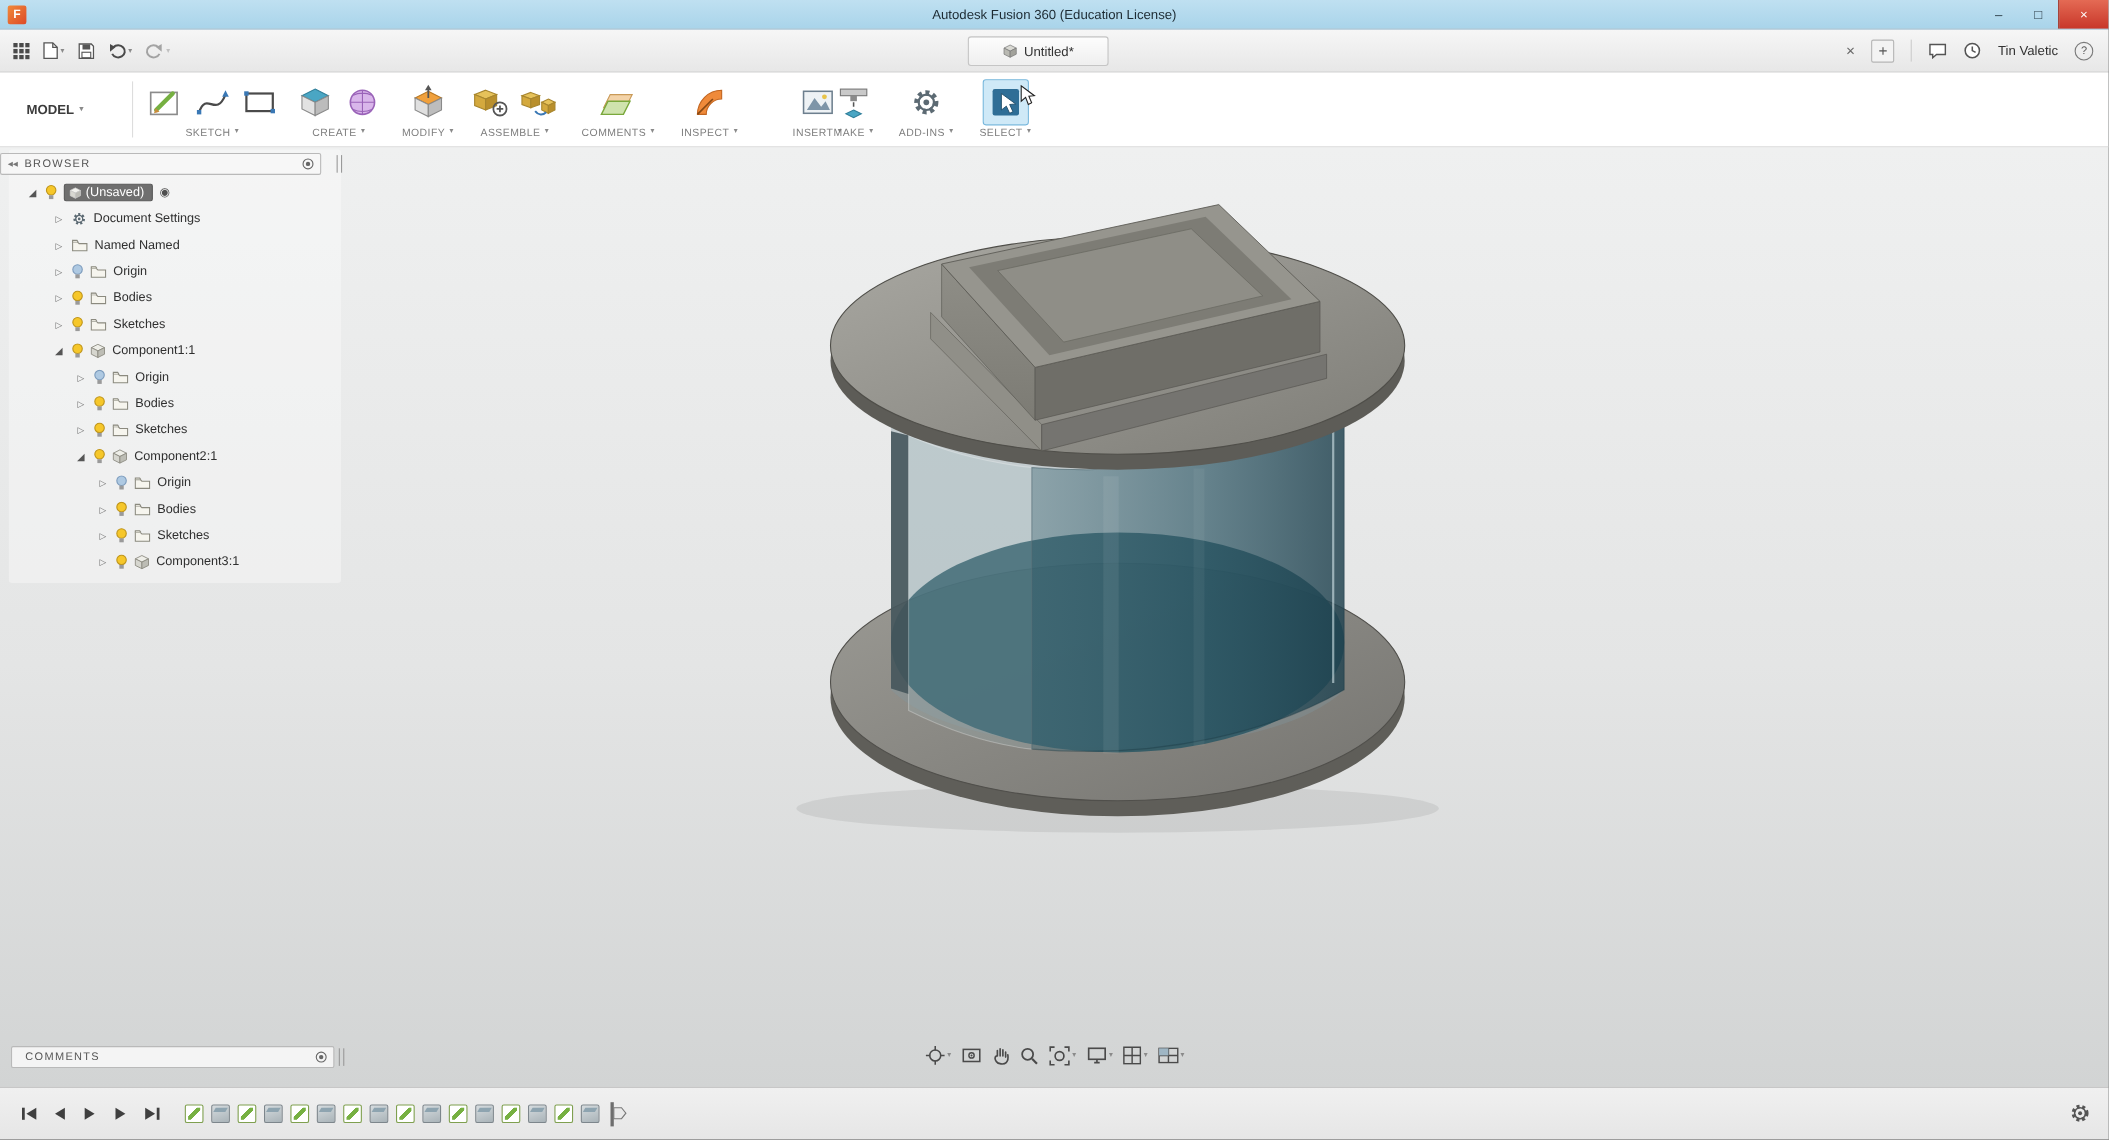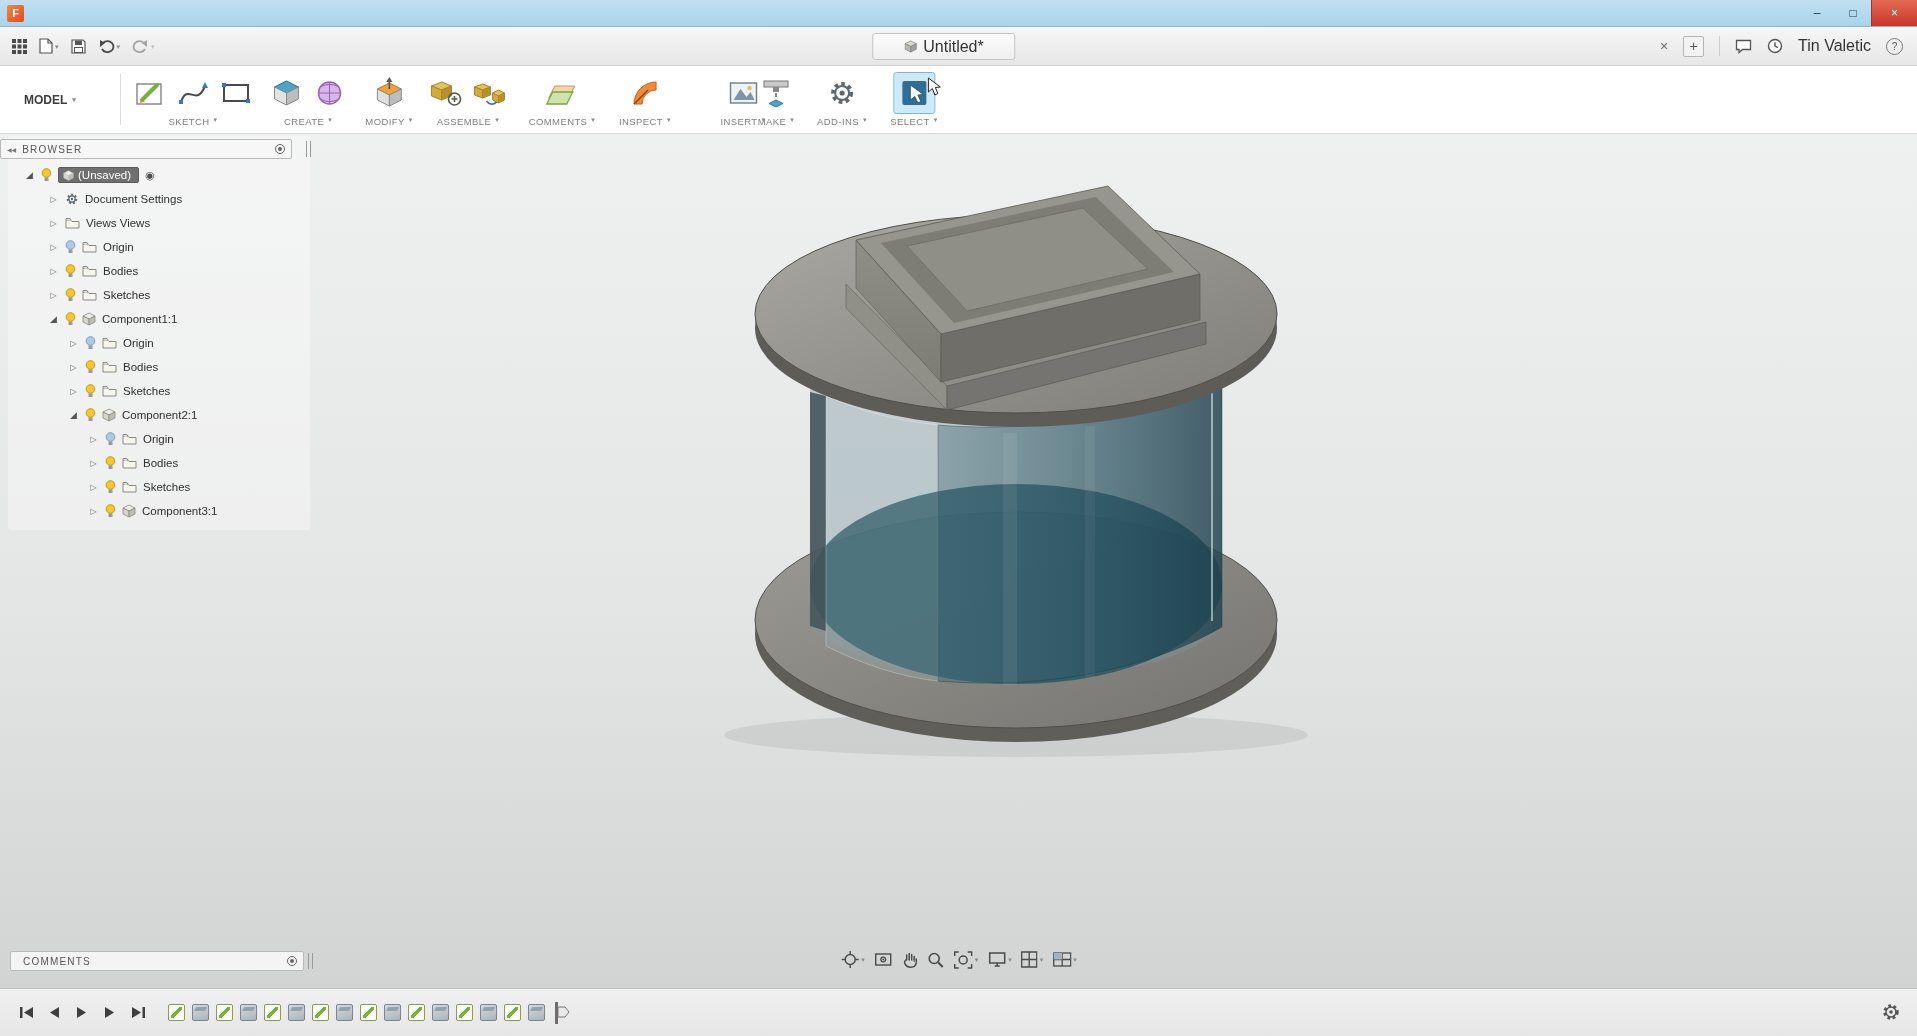--- a/index.html
+++ b/index.html
@@ -13,25 +13,25 @@
   .tb-title{position:absolute;left:0;right:0;text-align:center;font-size:12px;color:#1d2b33}
   .win-controls{margin-left:auto;display:flex;height:100%;z-index:2}
   .win-btn{width:36px;height:100%;display:flex;align-items:center;justify-content:center;font-size:12px;color:#2a3a44}
   .win-btn.close{width:46px;background:linear-gradient(#e46a54,#c8372a);color:#fff;border-left:1px solid #a33427}
 
   
   .appbar{position:absolute;left:0;top:27px;width:100%;height:39px;background:linear-gradient(#f6f6f6,#e7e7e7);border-bottom:1px solid #cfcfcf;display:flex;align-items:center}
   .ab-left{display:flex;align-items:center;gap:12px;padding-left:12px}
   .ab-ico{display:flex;align-items:center;gap:2px;color:#4a4a4a}
   .caret{font-size:7px;color:#8a8a8a;line-height:1}
-  .tab{position:absolute;left:944px;top:6px;transform:translateX(-50%);display:flex;align-items:center;gap:6px;height:27px;padding:0 31px;background:linear-gradient(#fdfdfd,#efefef);border:1px solid #c5c5c5;border-radius:3px;font-size:16px;color:#333}
+  .tab{position:absolute;left:944px;top:6px;transform:translateX(-50%);display:flex;align-items:center;gap:6px;height:27px;padding:0 31px;background:linear-gradient(#fdfdfd,#efefef);border:1px solid #c5c5c5;border-radius:3px;font-size:12px;color:#333}
   .ab-right{margin-left:auto;display:flex;align-items:center;gap:15px;padding-right:14px}
   .close-x{font-size:14px;color:#6a6a6a;cursor:default}
   .plus-btn{width:21px;height:21px;border:1px solid #b5b5b5;background:#f3f3f3;border-radius:2px;display:flex;align-items:center;justify-content:center;font-size:14px;color:#555}
-  .username{font-size:16px;color:#333}
+  .username{font-size:12px;color:#333}
   .help-circle{width:17px;height:17px;border:1px solid #7a7a7a;border-radius:50%;display:flex;align-items:center;justify-content:center;font-size:10px;color:#555}
   .ab-divider{width:1px;height:20px;background:#cdcdcd}
 
   
   .toolbar{position:absolute;left:0;top:66px;width:100%;height:68px;background:#ffffff;border-bottom:1px solid #d8d8d8}
   .workspace{position:absolute;left:24px;top:0;height:100%;display:flex;align-items:center;gap:5px;font-size:12px;color:#3c3c3c;font-weight:bold}
   .ws-divider{position:absolute;left:120px;top:8px;bottom:8px;width:1px;background:#ddd}
   .tb-group{position:absolute;top:3px;height:62px;transform:translateX(-50%);display:flex;flex-direction:column;align-items:center;justify-content:space-between;padding-bottom:4px}
   .tb-icons{display:flex;gap:3px;align-items:center;flex:1}
   .tb-icon{width:40px;height:40px;display:flex;align-items:center;justify-content:center;border-radius:2px;position:relative}
@@ -85,20 +85,21 @@
   .scrubber{margin-left:8px;display:flex;align-items:center}
   .tl-gear{position:absolute;right:16px;top:13px}
 </style>
 </head>
 <body>
 
 <div class="app">
 
   <div class="titlebar">
     <div class="tb-logo">F</div>
+    <div class="tb-title">Autodesk Fusion 360 (Education License)</div>
     <div class="win-controls">
       <div class="win-btn">–</div>
       <div class="win-btn">□</div>
       <div class="win-btn close">×</div>
     </div>
   </div>
 
   <div class="appbar">
     <div class="ab-left">
       <span class="ab-ico">
@@ -475,21 +476,21 @@
         </svg>
       <span>Document Settings</span>
     </div>
 
     <div class="brow lvl1" style="top:48px">
       <span class="tri">▷</span>
       <svg width="15" height="12" viewBox="0 0 15 12">
           <path d="M1,3 h4.5 l1.5,1.5 h7 v6.5 h-13 z" fill="#f6f5ee" stroke="#8b8a7f" stroke-width="1"></path>
           <path d="M1,3 v-1.5 h4 l1,1.5" fill="#e4e3da" stroke="#8b8a7f" stroke-width="1"></path>
         </svg>
-      <span>Views Views</span>
+      <span>Named Named</span>
     </div>
 
     <div class="brow lvl1" style="top:72px">
       <span class="tri">▷</span>
       <svg width="11" height="15" viewBox="0 0 11 15">
           <circle cx="5.5" cy="5" r="4.3" fill="#aec9e2" stroke="#7d9cbd"></circle>
           <rect x="3.5" y="9.5" width="4" height="3.5" fill="#9a9a9a"></rect>
         </svg>
       <svg width="15" height="12" viewBox="0 0 15 12">
           <path d="M1,3 h4.5 l1.5,1.5 h7 v6.5 h-13 z" fill="#f6f5ee" stroke="#8b8a7f" stroke-width="1"></path>

